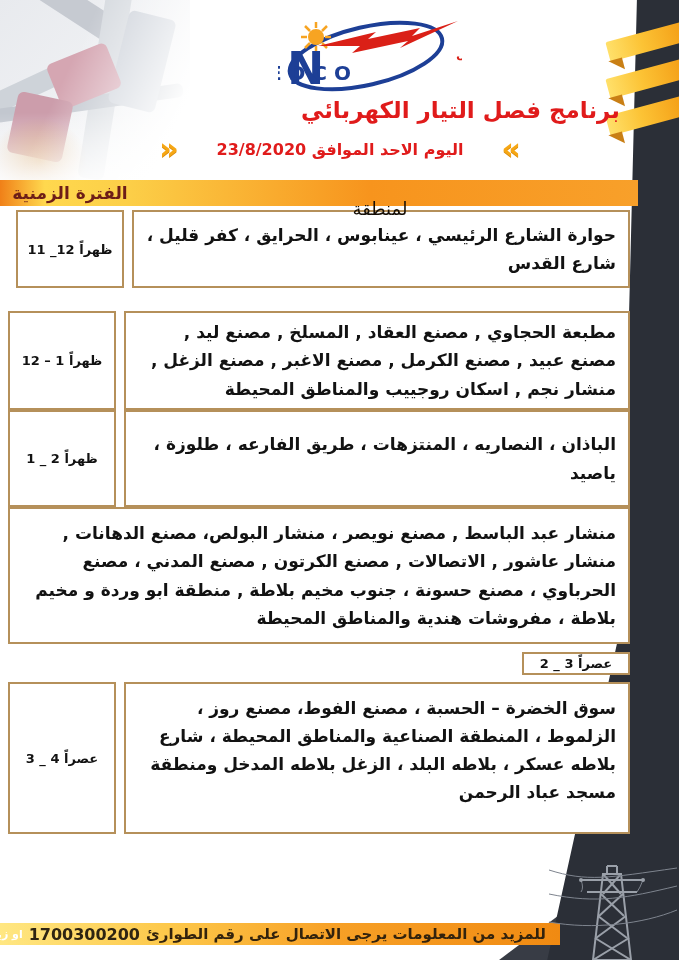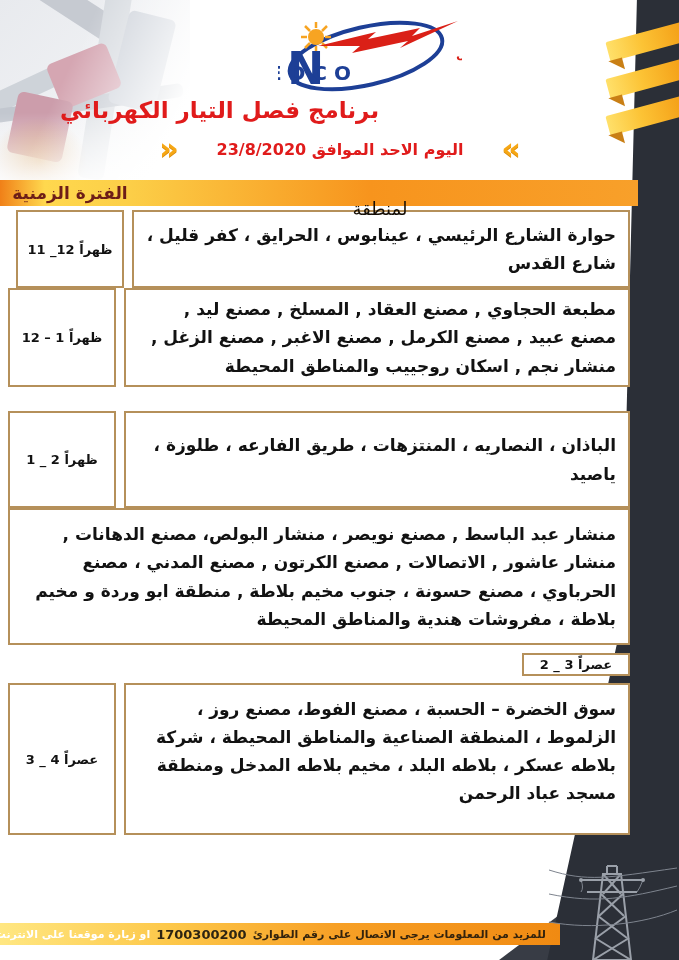--- a/index.html
+++ b/index.html
@@ -43,21 +43,21 @@
   .photo::after{
     content:"";position:absolute;inset:0;
     background:linear-gradient(115deg,transparent 35%,#fff 82%),
                linear-gradient(to bottom,transparent 55%,#fff 96%);
   }
   
   .logo{position:absolute;top:6px;left:278px;width:184px;height:92px;z-index:3;}
   
   .title{
     position:absolute;top:97px;left:60px;width:560px;z-index:3;
-    text-align:left;font-size:23px;font-weight:bold;color:#e01b1b;
+    text-align:right;font-size:23px;font-weight:bold;color:#e01b1b;
     letter-spacing:.5px;
   }
   .date-row{
     position:absolute;top:131px;left:60px;width:560px;height:36px;z-index:3;
     display:flex;direction:ltr;justify-content:center;align-items:center;gap:38px;
   }
   .chev{font-size:30px;font-weight:bold;color:#f6a715;line-height:1;
         text-shadow:0 1px 0 #d88a0c;}
   .date-text{font-size:16px;font-weight:bold;color:#e01b1b;direction:rtl;}
   
@@ -77,35 +77,35 @@
   .sched{position:absolute;top:210px;left:8px;width:622px;z-index:2;}
   .row{display:flex;gap:8px;align-items:stretch;}
   .cell{
     background:#fff;border:2px solid #b5905a;box-sizing:border-box;
     display:flex;align-items:center;
   }
   .areas-cell{flex:1;padding:4px 12px;text-align:right;
     font-size:17px;font-weight:bold;color:#121212;line-height:1.65;}
   .time-cell{width:108px;justify-content:center;direction:ltr;
     font-size:13px;font-weight:bold;color:#121212;text-align:center;padding:2px;}
-  .rw1{min-height:78px;padding-left:8px;}
-  .rw2{min-height:99px;margin-bottom:24px;}
+  .rw1{min-height:78px;margin-bottom:23px;padding-left:8px;}
+  .rw2{min-height:99px;}
   .rw3{min-height:97px;}
   .rw4{min-height:168px;margin-bottom:7px;flex-direction:column;}
   .rw5{min-height:152px;}
   .rw5 .areas-cell{align-items:flex-start;padding-top:10px;}
   
   .foot-band{
     position:absolute;top:923px;left:0;width:560px;height:22px;z-index:3;
     background:linear-gradient(90deg,#ffe782 0%,#fdc84a 30%,#f7a026 60%,#f08a12 100%);
     display:flex;direction:rtl;align-items:center;justify-content:flex-start;
     padding:0 14px;box-sizing:border-box;gap:6px;white-space:nowrap;
   }
-  .foot-band .info{font-size:11px;font-weight:bold;color:#33230d;}
-  .foot-band .phone{font-size:13px;font-weight:bold;color:#2e2412;direction:ltr;}
+  .foot-band .info{font-size:15px;font-weight:bold;color:#33230d;}
+  .foot-band .phone{font-size:16px;font-weight:bold;color:#2e2412;direction:ltr;}
   .foot-band .visit{font-size:11px;font-weight:bold;color:#ffffff;}
   .foot-band .site{font-size:14px;font-weight:bold;color:#2b1d0b;direction:ltr;
     font-family:"Liberation Serif",serif;margin-right:4px;}
   .tower{position:absolute;right:0;bottom:0;width:132px;height:96px;z-index:4;}
 </style>
 </head>
 <body>
 
 <div class="poster">
 
@@ -168,21 +168,21 @@
     </div>
     <div class="row rw3">
       <div class="cell areas-cell">الباذان ، النصاريه ، المنتزهات ، طريق الفارعه ، طلوزة ، ياصيد</div>
       <div class="cell time-cell">1 _ 2 ظهراً</div>
     </div>
     <div class="row rw4">
       <div class="cell areas-cell">منشار عبد الباسط , مصنع نويصر ، منشار البولص، مصنع الدهانات , منشار عاشور , الاتصالات , مصنع الكرتون , مصنع المدني ، مصنع الحرباوي ، مصنع حسونة ، جنوب مخيم بلاطة , منطقة ابو وردة و مخيم بلاطة ، مفروشات هندية والمناطق المحيطة</div>
       <div class="cell time-cell">2 _ 3 عصراً</div>
     </div>
     <div class="row rw5">
-      <div class="cell areas-cell">سوق الخضرة – الحسبة ، مصنع الفوط، مصنع روز ، الزلموط ، المنطقة الصناعية  والمناطق المحيطة ، شركة بلاطه عسكر ، بلاطه البلد ، مخيم بلاطه المدخل ومنطقة مسجد عباد الرحمن</div>
+      <div class="cell areas-cell">سوق الخضرة – الحسبة ، مصنع الفوط، مصنع روز ، الزلموط ، المنطقة الصناعية  والمناطق المحيطة ، شارع بلاطه عسكر ، بلاطه البلد ، الزغل بلاطه المدخل ومنطقة مسجد عباد الرحمن</div>
       <div class="cell time-cell">3 _ 4 عصراً</div>
     </div>
   </div>
 
   <div class="foot-band">
     <span class="info">للمزيد من المعلومات يرجى الاتصال على رقم الطوارئ</span>
     <span class="phone">1700300200</span>
     <span class="visit">او زيارة موقعنا على الانترنت</span>
     <span class="site">www.nedco.ps</span>
   </div>

